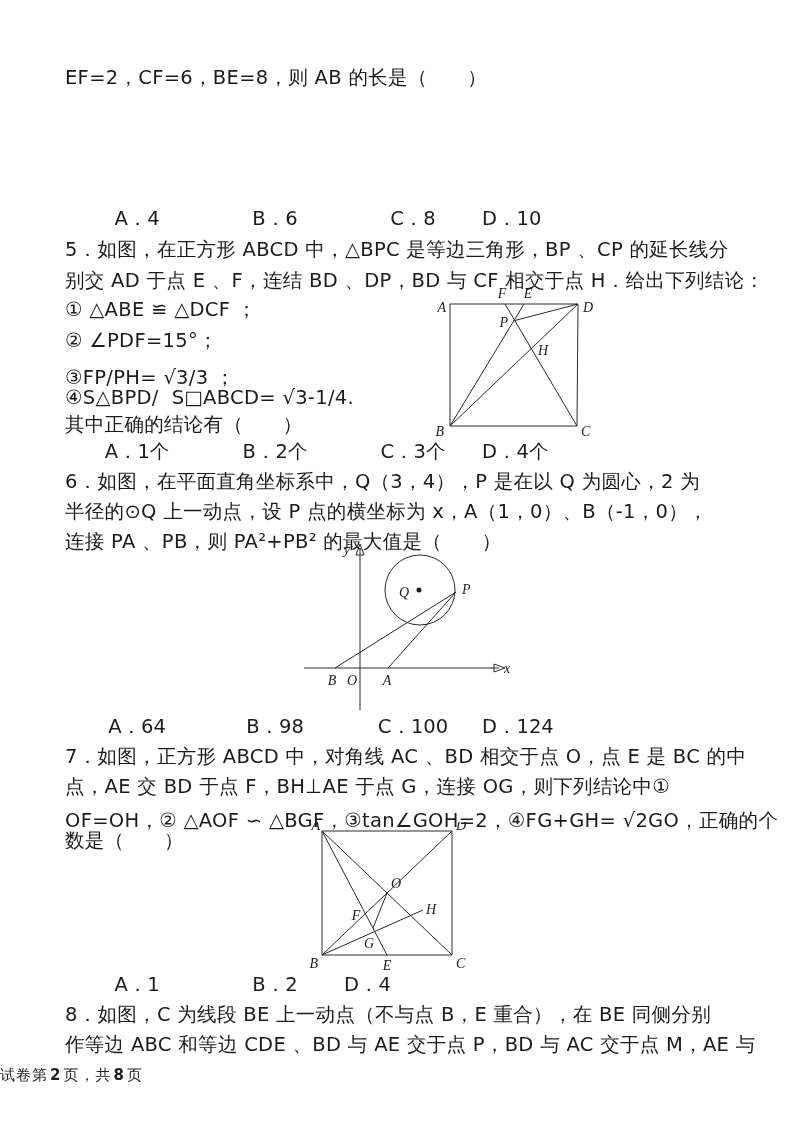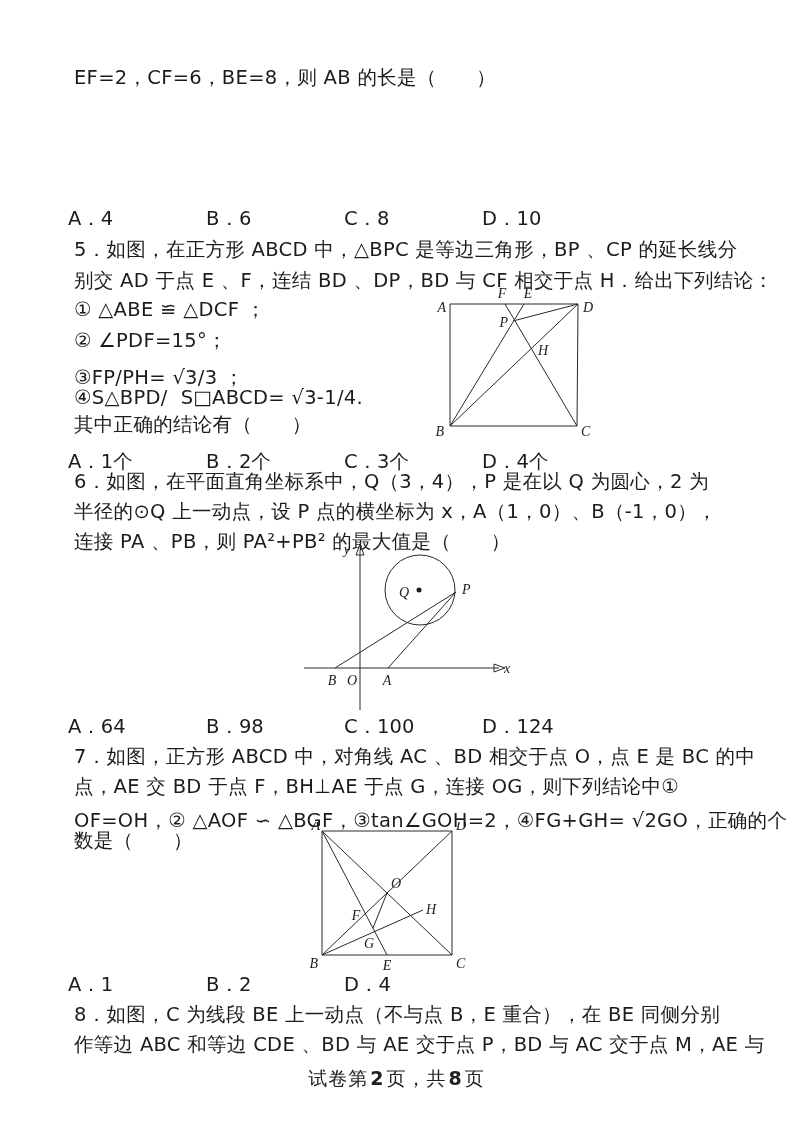--- a/index.html
+++ b/index.html
@@ -11,48 +11,48 @@
     color:#1c1c1c;
     overflow:hidden;
   }
   .line{
     position:absolute;
     left:65px;
     font-size:19.5px;
     letter-spacing:0.3px;
     white-space:pre;
     color:#1c1c1c;
-    margin-left:9px;
   }
   .optrow{
     position:absolute;
     left:68px;
     display:flex;
     font-size:19.5px;
     white-space:pre;
+    text-align:center;
   }
   .optrow span{display:inline-block;width:138px;}
   .optrow span:last-child{width:auto;}
   .fig{position:absolute;}
   .fig line,.fig polyline,.fig polygon,.fig circle.shape{
     stroke:#2a2a2a;stroke-width:1;fill:none;
   }
   .fig text{
     font-family:"Liberation Serif","DejaVu Serif",serif;
     font-style:italic;
     font-size:14px;
     fill:#1c1c1c;
     stroke:none;
   }
   .footer{
     position:absolute;
     left:0;right:0;
     top:1066px;
-    text-align:center;
-    font-size:19px;
+    text-align:left;
+    font-size:15px;
     color:#222;
     letter-spacing:1px;
   }
   .footer .num{font-weight:bold;padding:0 2px;}
 </style>
 </head>
 <body>
 
 <div class="page">
 
@@ -64,21 +64,21 @@
     <span>D．10</span>
   </div>
 
   <div class="line" style="top:236px">5．如图，在正方形 ABCD 中，△BPC 是等边三角形，BP 、CP 的延长线分</div>
   <div class="line" style="top:296px">① △ABE ≌ △DCF ；</div>
   <div class="line" style="top:267px">别交 AD 于点 E 、F，连结 BD 、DP，BD 与 CF 相交于点 H．给出下列结论：</div>
   <div class="line" style="top:327px">② ∠PDF=15°；</div>
   <div class="line" style="top:364px">③FP/PH= √3/3 ；</div>
   <div class="line" style="top:386px">④S△BPD/  S□ABCD= √3-1/4.</div>
   <div class="line" style="top:411px">其中正确的结论有（　　）</div>
-  <div class="optrow" style="top:448px">
+  <div class="optrow" style="top:438px">
     <span>A．1个</span>
     <span>B．2个</span>
     <span>C．3个</span>
     <span>D．4个</span>
   </div>
 
   <svg class="fig" style="left:428px;top:286px" width="175" height="155" viewBox="0 0 175 155">
     <polygon points="22,18 150,18 149,140 22,140"></polygon>
     <line x1="22" y1="140" x2="96" y2="18"></line>
     <line x1="149" y1="140" x2="77" y2="18"></line>

